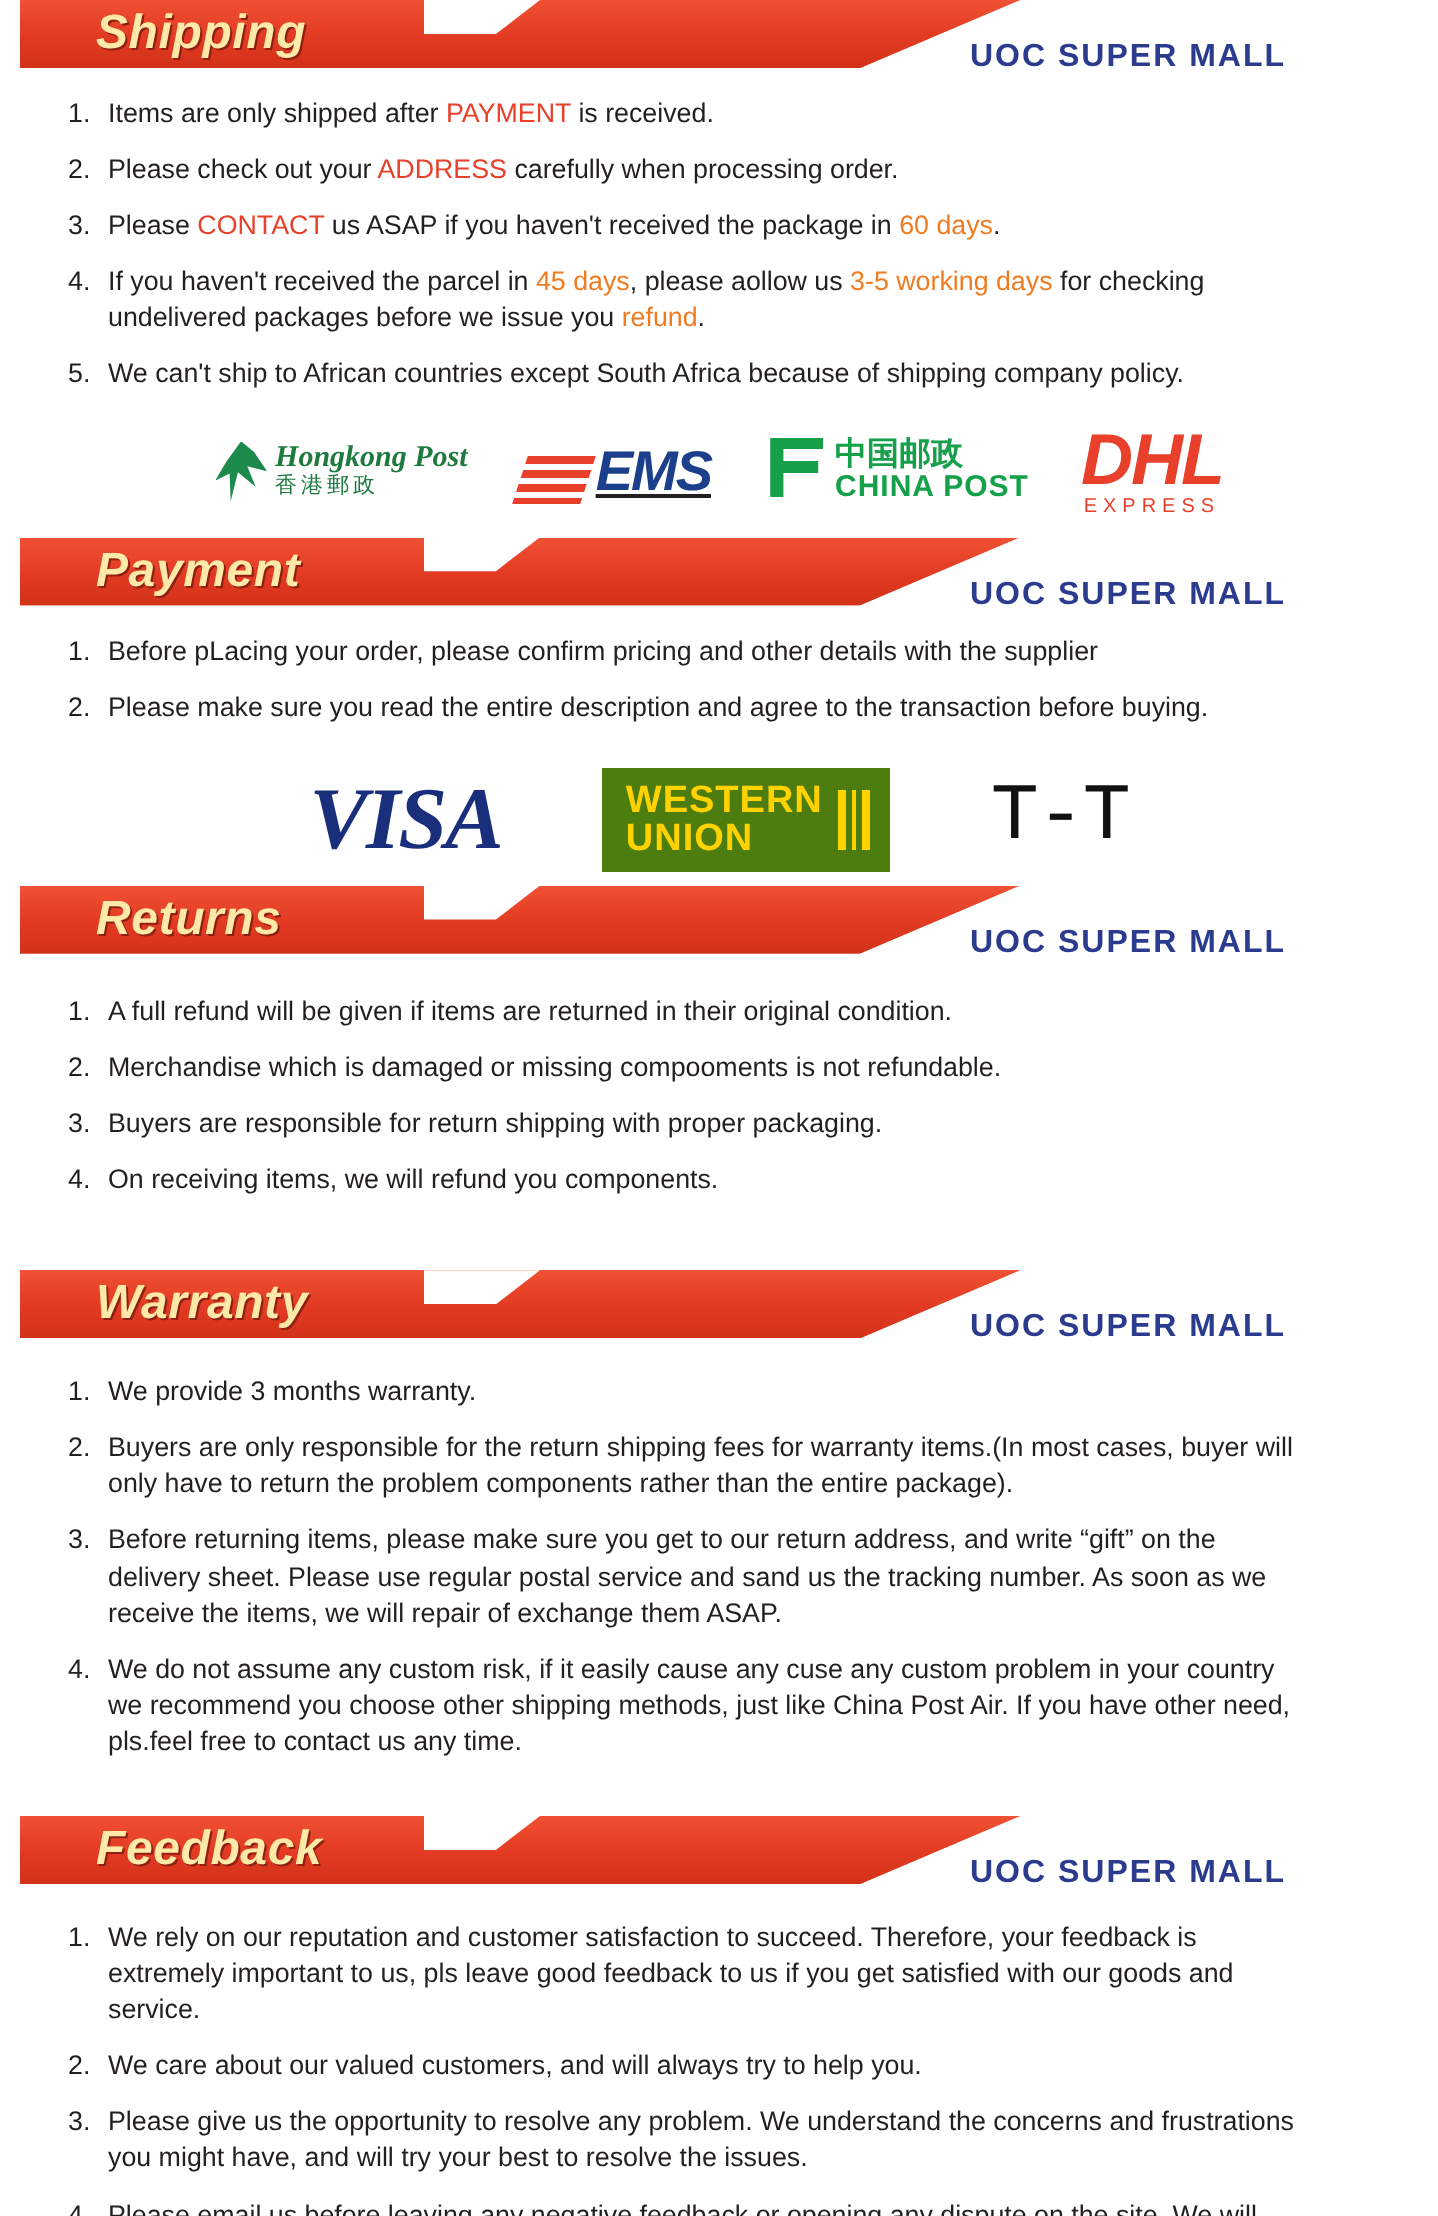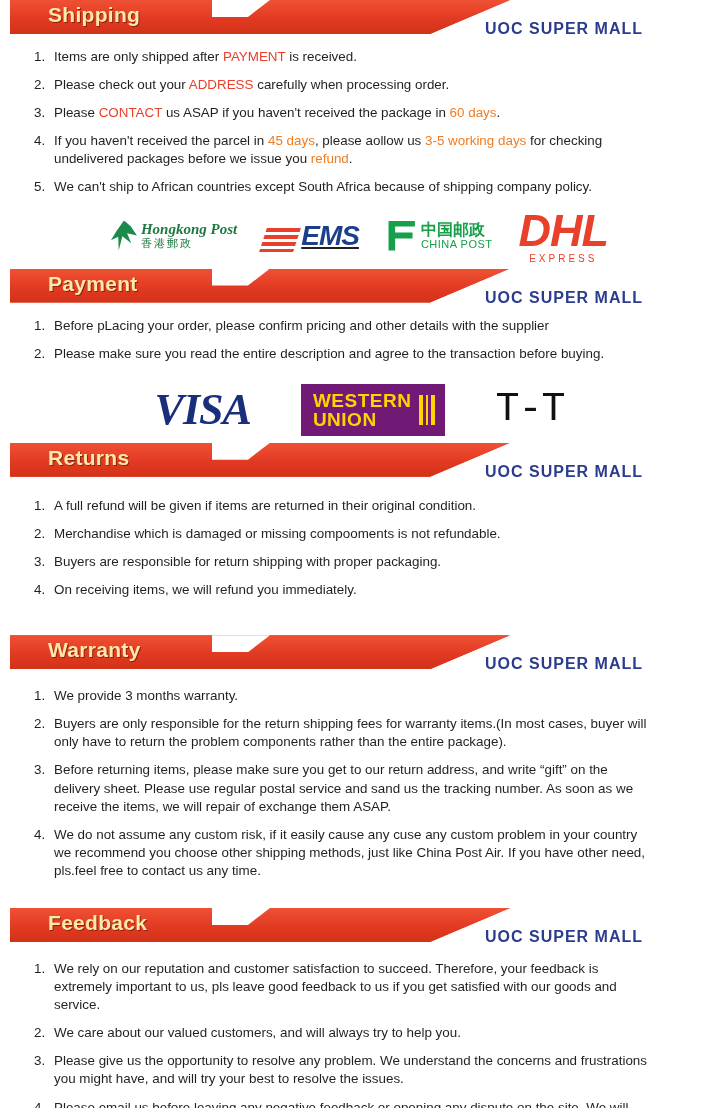--- a/index.html
+++ b/index.html
@@ -47,22 +47,23 @@
     left: 212px;
     width: 58px;
     height: 17px;
     background: #ffffff;
     clip-path: polygon(0 0, 100% 0, 62% 100%, 0 100%);
   }
   .banner-title {
     position: absolute;
     left: 48px;
     top: 3px;
-    font-size: 21px;
-    font-weight: bold;
+    font-size: 24px;
+    font-weight: bold;
+    font-style: italic;
     color: #ffe9a8;
     letter-spacing: 0.3px;
     text-shadow: 1px 1px 0 #8d2012;
   }
   .banner-brand {
     position: absolute;
     right: 76px;
     top: 20px;
     font-size: 16px;
     font-weight: bold;
@@ -152,26 +153,26 @@
 
   
   .chinapost { display: flex; gap: 6px; }
   .chinapost .mark {
     width: 30px; height: 30px;
     background: #16a04a;
     clip-path: polygon(12% 0, 100% 0, 100% 20%, 34% 20%, 34% 40%, 92% 40%, 92% 60%, 34% 60%, 34% 100%, 12% 100%, 12% 0);
   }
   .chinapost .cn { line-height: 1.1; }
   .chinapost .cn1 { font-size: 16px; font-weight: bold; color: #16a04a; }
-  .chinapost .cn2 { font-size: 11px; font-weight: normal; color: #16a04a; letter-spacing: 0.5px; }
+  .chinapost .cn2 { font-size: 15px; font-weight: bold; color: #16a04a; letter-spacing: 0.5px; }
 
   
   .dhl { text-align: center; line-height: 1; }
   .dhl .d1 {
-    font-size: 45px;
+    font-size: 36px;
     font-weight: bold;
     font-style: italic;
     color: #e8402a;
     letter-spacing: -1px;
   }
   .dhl .d2 {
     font-size: 10px;
     color: #e8402a;
     letter-spacing: 3px;
     margin-top: 1px;
@@ -182,21 +183,21 @@
     font-family: "Liberation Serif", serif;
     font-size: 44px;
     font-weight: bold;
     font-style: italic;
     color: #1a2f7c;
     letter-spacing: -1px;
   }
 
   
   .wu {
-    background: #701a75;
+    background: #4d7c0f;
     padding: 7px 10px 7px 12px;
     display: flex;
     align-items: center;
     gap: 8px;
   }
   .wu .wu-txt {
     line-height: 1.0;
     color: #ffd200;
     font-weight: bold;
     font-size: 19px;
@@ -362,21 +363,21 @@
       <div class="banner-bar"></div>
       <div class="banner-notch"></div>
       <div class="banner-title">Returns</div>
       <div class="banner-brand">UOC SUPER MALL</div>
     </div>
 
     <ol class="items" style="margin-top:16px;">
       <li>A full refund will be given if items are returned in their original condition.</li>
       <li>Merchandise which is damaged or missing compooments is not refundable.</li>
       <li>Buyers are responsible for return shipping with proper packaging.</li>
-      <li>On receiving items, we will refund you immediately.</li>
+      <li>On receiving items, we will refund you components.</li>
     </ol>
   </div>
 
   <div class="spacer-lg"></div>
 
   <div class="section">
     <div class="banner">
       <div class="banner-bar"></div>
       <div class="banner-notch"></div>
       <div class="banner-title">Warranty</div>

